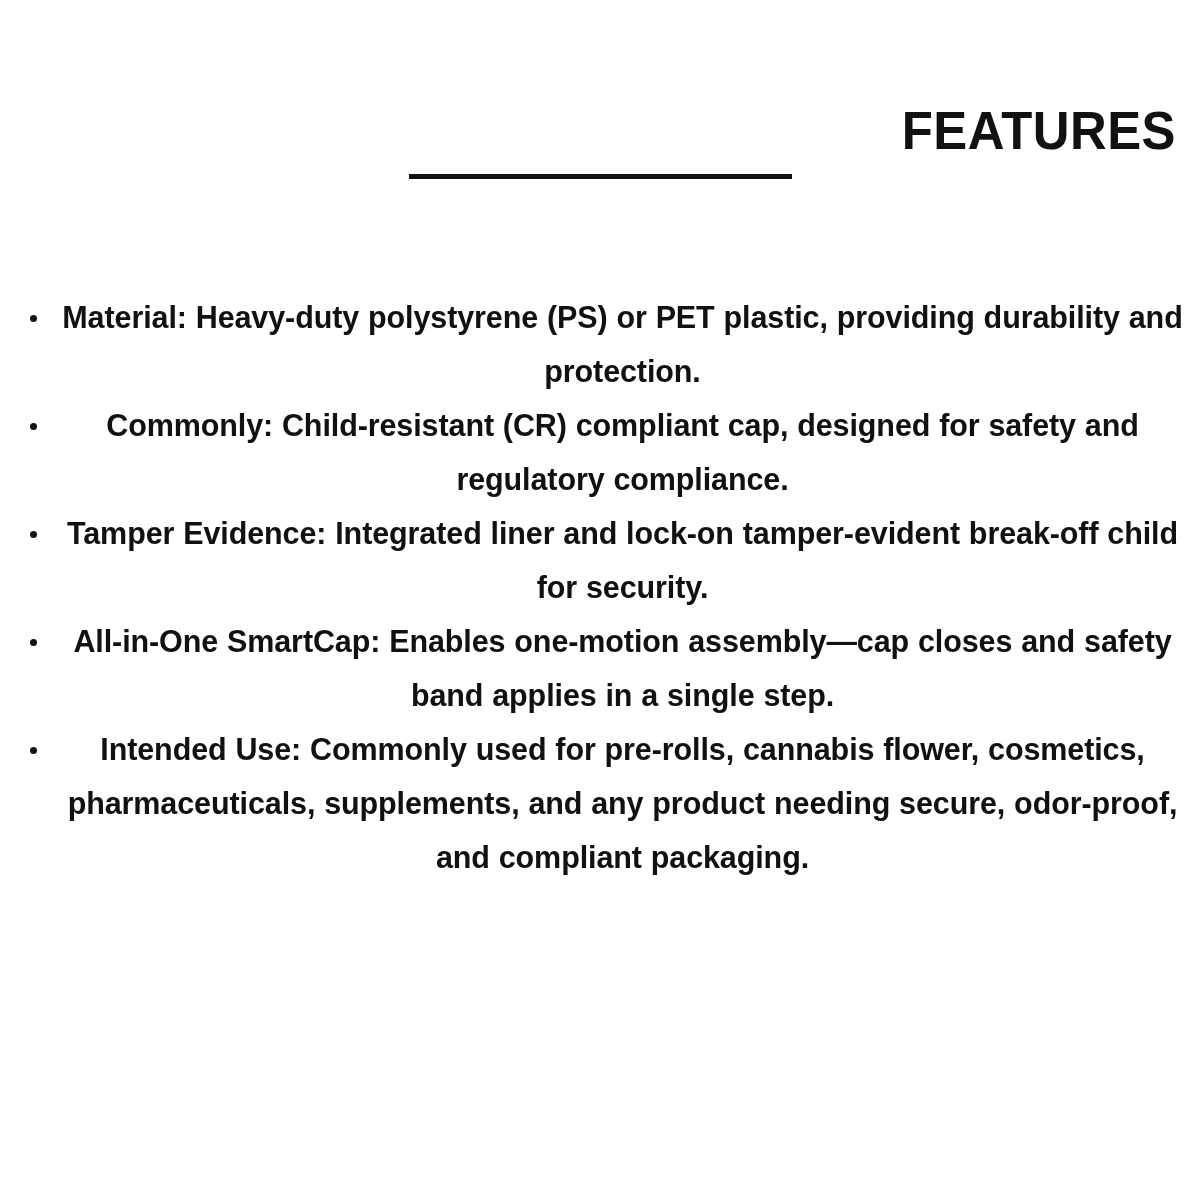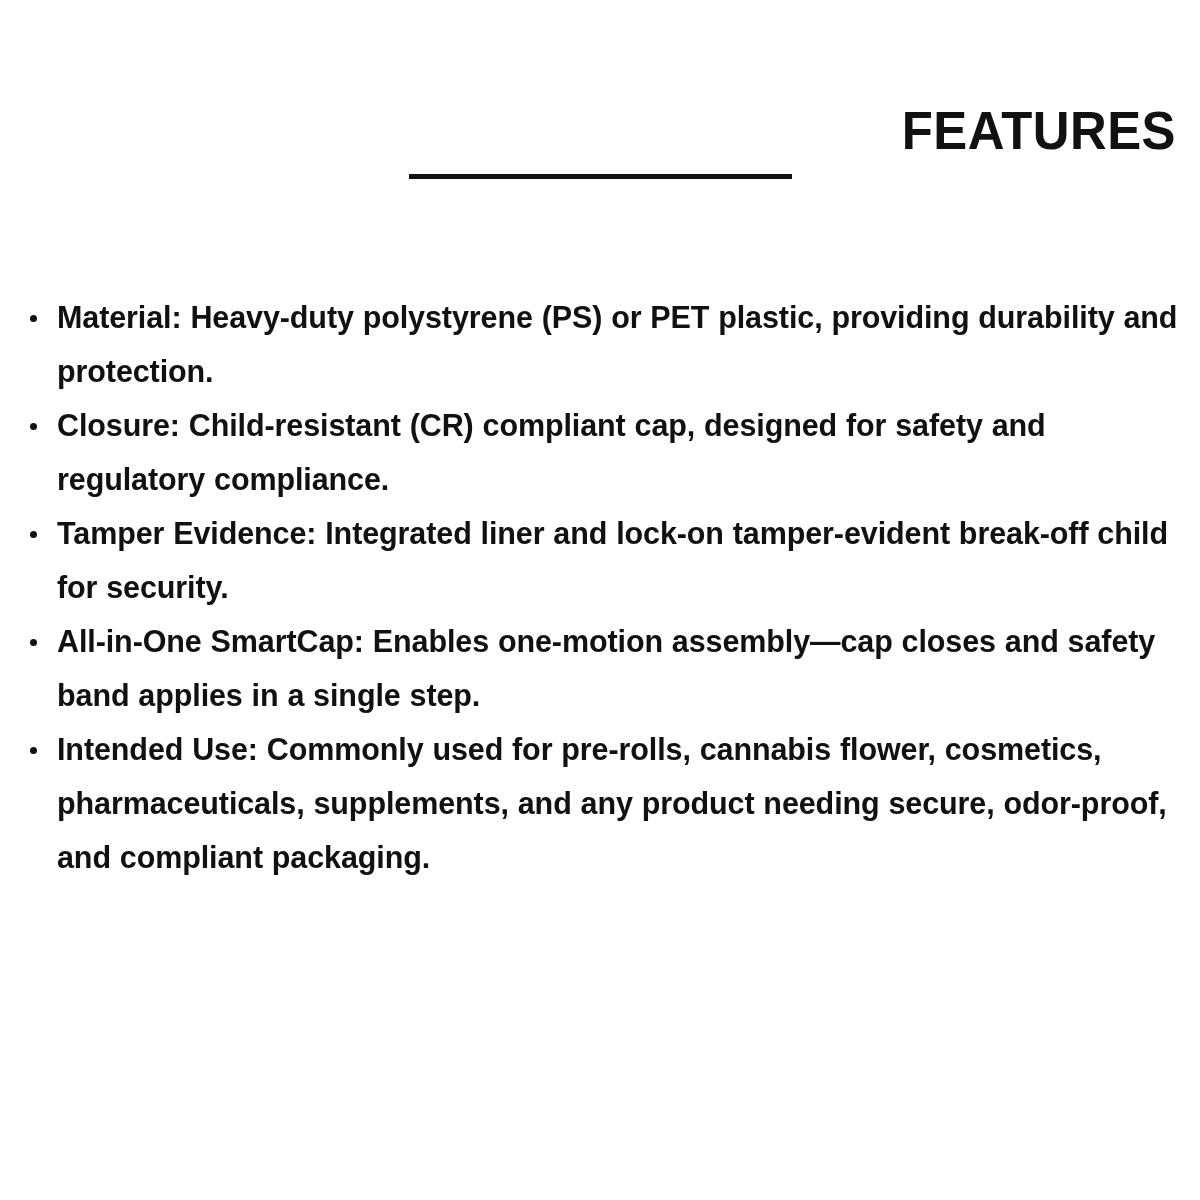--- a/index.html
+++ b/index.html
@@ -69,20 +69,21 @@
   .feature-item {
     position: relative;
     margin: 0;
     padding: 0 12px 0 57px;
     font-size: 30.5px;
     font-weight: 700;
     line-height: 54px;
     letter-spacing: -0.1px;
     color: #111111;
     word-spacing: 0.5px;
+    text-align: center;
   }
 
   .bullet-dot {
     position: absolute;
     left: 30px;
     top: 25px;
     width: 7px;
     height: 7px;
     border-radius: 50%;
     background: #111111;
@@ -104,21 +105,21 @@
 
   <ul class="feature-list">
 
     <li class="feature-item">
       <span class="bullet-dot"></span>
       <span class="feature-text">Material: Heavy-duty polystyrene (PS) or PET plastic, providing durability and protection.</span>
     </li>
 
     <li class="feature-item">
       <span class="bullet-dot"></span>
-      <span class="feature-text">Closure: Child-resistant (CR) compliant cap, designed for safety and regulatory compliance.</span>
+      <span class="feature-text">Commonly: Child-resistant (CR) compliant cap, designed for safety and regulatory compliance.</span>
     </li>
 
     <li class="feature-item">
       <span class="bullet-dot"></span>
       <span class="feature-text">Tamper Evidence: Integrated liner and lock-on tamper-evident break-off child for security.</span>
     </li>
 
 
     <li class="feature-item">
       <span class="bullet-dot"></span>

